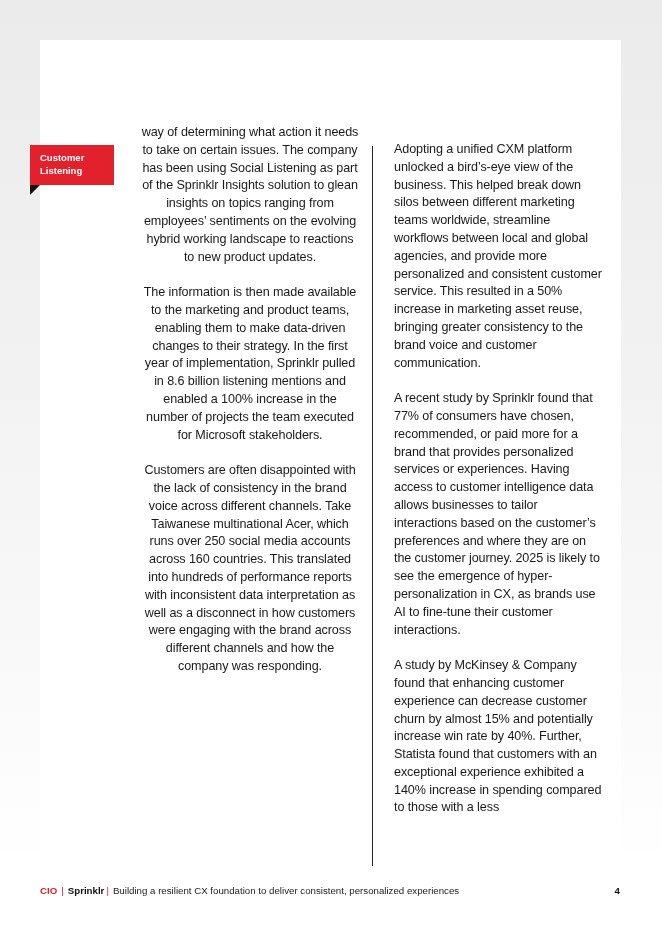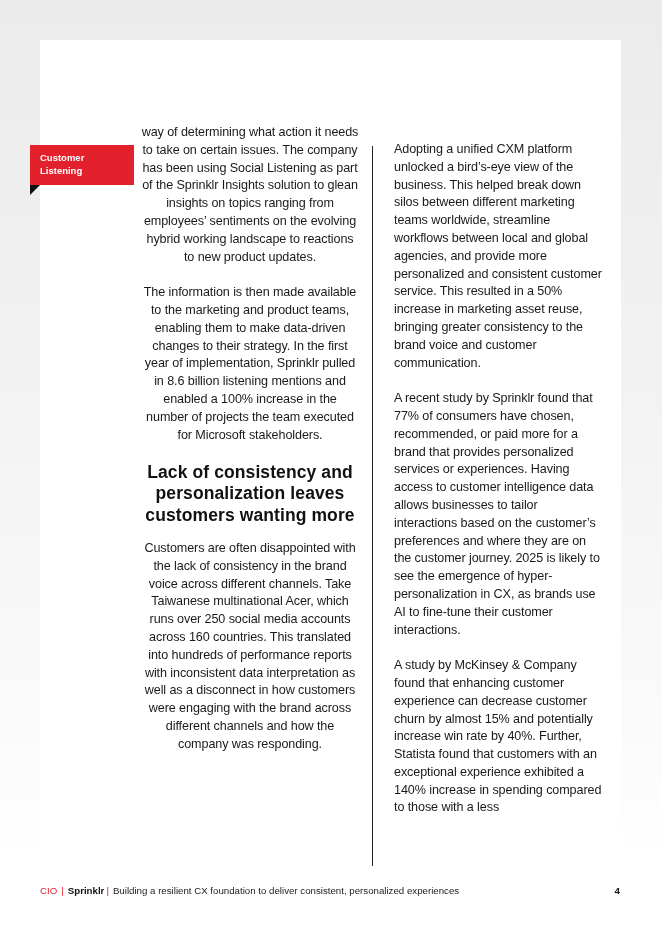--- a/index.html
+++ b/index.html
@@ -7,21 +7,21 @@
     width: 662px; height: 936px; overflow: hidden; position: relative;
     background: linear-gradient(to bottom, #ebebeb 0%, #f2f2f2 40%, #fafafa 75%, #ffffff 92%);
     font-family: "Liberation Sans", sans-serif;
     color: #1a1a1a;
   }
   .page {
     position: absolute; left: 40px; top: 40px; width: 581px; height: 896px;
     background: #ffffff;
   }
   .tag {
-    position: absolute; left: 30px; top: 145px; width: 104px; height: 40px;
+    position: absolute; left: 30px; top: 145px; width: 84px; height: 40px;
     background: #e3212d; color: #fff;
     font-weight: bold; font-size: 9.5px; line-height: 12.5px;
     padding: 7px 0 0 10px; box-sizing: border-box;
   }
   .tag-fold {
     position: absolute; left: 30px; top: 185px; width: 0; height: 0;
     border-top: 10px solid #111; border-left: 10px solid transparent;
     transform: scaleX(-1);
   }
   .col {
@@ -36,41 +36,40 @@
     background: #222;
   }
   h2 {
     margin: 8px 0 14px 0; font-size: 17.5px; line-height: 21.3px;
     font-weight: bold; color: #111; letter-spacing: 0.1px;
   }
   .footer {
     position: absolute; left: 40px; top: 884px; width: 582px; height: 14px;
     font-size: 9.7px; line-height: 14px; color: #222; white-space: nowrap;
   }
-  .footer .cio { color: #e3212d; font-weight: normal; }
+  .footer .cio { color: #e3212d; font-weight: bold; }
   .footer .sep { color: #e3212d; margin: 0 4px; }
   .footer .sep2 { color: #e3212d; margin: 0 4px 0 2px; }
   .footer .brand { font-weight: bold; color: #111; margin-top: 20px; }
   .footer .pagenum { position: absolute; right: 2px; top: 0; font-weight: bold; color: #111; }
 </style>
 </head>
 <body>
 
 <div class="page"></div>
 
 <div class="tag">
   <div>Customer</div>
   <div>Listening</div>
 </div>
 <div class="tag-fold"></div>
 
 <div class="col col-left">
   <p>way of determining what action it needs to take on certain issues. The company has been using Social Listening as part of the Sprinklr Insights solution to glean insights on topics ranging from employees’ sentiments on the evolving hybrid working landscape to reactions to new product updates.</p>
   <p>The information is then made available to the marketing and product teams, enabling them to make data-driven changes to their strategy. In the first year of implementation, Sprinklr pulled in 8.6 billion listening mentions and enabled a 100% increase in the number of projects the team executed for Microsoft stakeholders.</p>
-  <h2>Lack of consistency and personalization leaves customers wanting more</h2>
   <p>Customers are often disappointed with the lack of consistency in the brand voice across different channels. Take Taiwanese multinational Acer, which runs over 250 social media accounts across 160 countries. This translated into hundreds of performance reports with inconsistent data interpretation as well as a disconnect in how customers were engaging with the brand across different channels and how the company was responding.</p>
 </div>
 
 <div class="divider"></div>
 
 <div class="col col-right">
   <p>Adopting a unified CXM platform unlocked a bird’s-eye view of the business. This helped break down silos between different marketing teams worldwide, streamline workflows between local and global agencies, and provide more personalized and consistent customer service. This resulted in a 50% increase in marketing asset reuse, bringing greater consistency to the brand voice and customer communication.</p>
   <p>A recent study by Sprinklr found that 77% of consumers have chosen, recommended, or paid more for a brand that provides personalized services or experiences. Having access to customer intelligence data allows businesses to tailor interactions based on the customer’s preferences and where they are on the customer journey. 2025 is likely to see the emergence of hyper-personalization in CX, as brands use AI to fine-tune their customer interactions.</p>
   <p>A study by McKinsey &amp; Company found that enhancing customer experience can decrease customer churn by almost 15% and potentially increase win rate by 40%. Further, Statista found that customers with an exceptional experience exhibited a 140% increase in spending compared to those with a less</p>
 </div>

